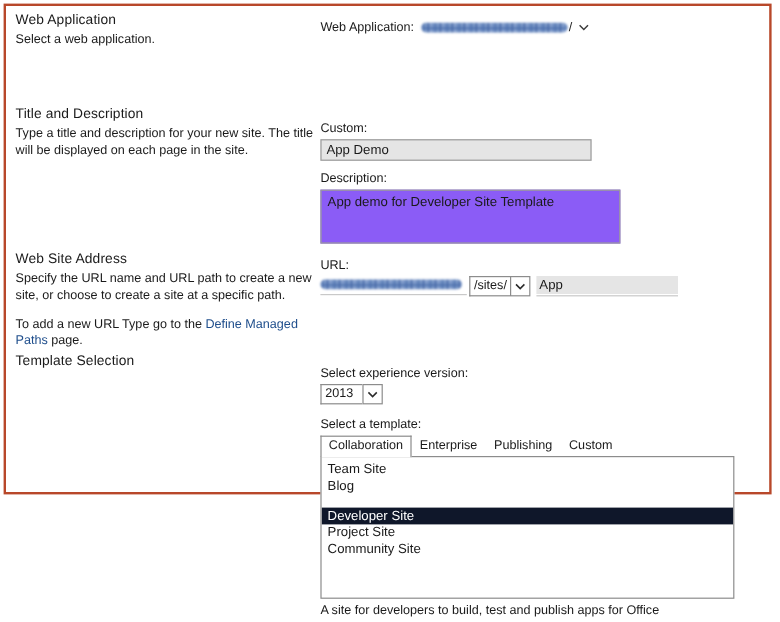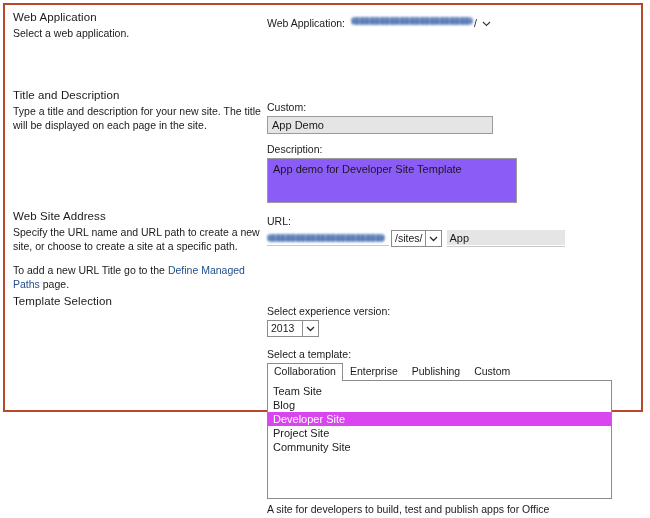--- a/index.html
+++ b/index.html
@@ -204,22 +204,23 @@
     overflow: hidden;
   }
   .list-item {
     font-size: 11px;
     line-height: 14px;
     padding: 0 2px 0 5px;
     color: #1a1a1a;
     white-space: nowrap;
   }
   .list-item.selected {
-    background: #d946ef;
+    background: #0f172a;
     color: #ffffff;
+    margin-top: 11px;
   }
 
   .template-desc {
     font-size: 10.5px;
     color: #1a1a1a;
     margin-top: 4px;
   }
 </style>
 </head>
 <body>
@@ -228,21 +229,21 @@
 <div id="page-inner">
 
   <div class="section" style="top:6px;">
 
     <div class="left-col">
       <div class="sec-heading">Web Application</div>
       <div class="sec-text">Select a web application.</div>
     </div>
 
     <div class="right-col" style="top:6px;">
-      <div style="display:flex; align-items:flex-start; white-space:nowrap;">
+      <div style="display:flex; align-items:center; white-space:nowrap;">
         <span class="field-label" style="margin:0 6px 0 0;">Web Application:</span>
         <span class="redacted" style="width:122px;"></span>
         <span style="font-size:10.5px; margin-left:1px;">/</span>
         <span class="caret-plain">
           <svg width="9" height="7" viewBox="0 0 9 7" aria-hidden="true">
             <path d="M1 2 L4.5 5.5 L8 2" stroke="#3a3a3a" stroke-width="1.2" fill="none"></path>
           </svg>
         </span>
       </div>
     </div>
@@ -265,21 +266,21 @@
     </div>
 
   </div>
 
   <div class="section" style="top:205px;">
 
     <div class="left-col">
       <div class="sec-heading">Web Site Address</div>
       <div class="sec-text">Specify the URL name and URL path to create a new site, or choose to create a site at a specific path.</div>
       <div class="sec-text">
-        <span>To add a new URL Title go to the </span><a href="#" class="inline-link">Define Managed Paths</a><span> page.</span>
+        <span>To add a new URL Type go to the </span><a href="#" class="inline-link">Define Managed Paths</a><span> page.</span>
       </div>
     </div>
 
     <div class="right-col" style="top:5px;">
       <label class="field-label">URL:</label>
 
       <div style="display:flex; align-items:center; white-space:nowrap;">
         <span class="underline-slot" style="display:inline-block; width:122px; padding-bottom:2px;">
           <span class="redacted" style="width:118px;"></span>
         </span>

